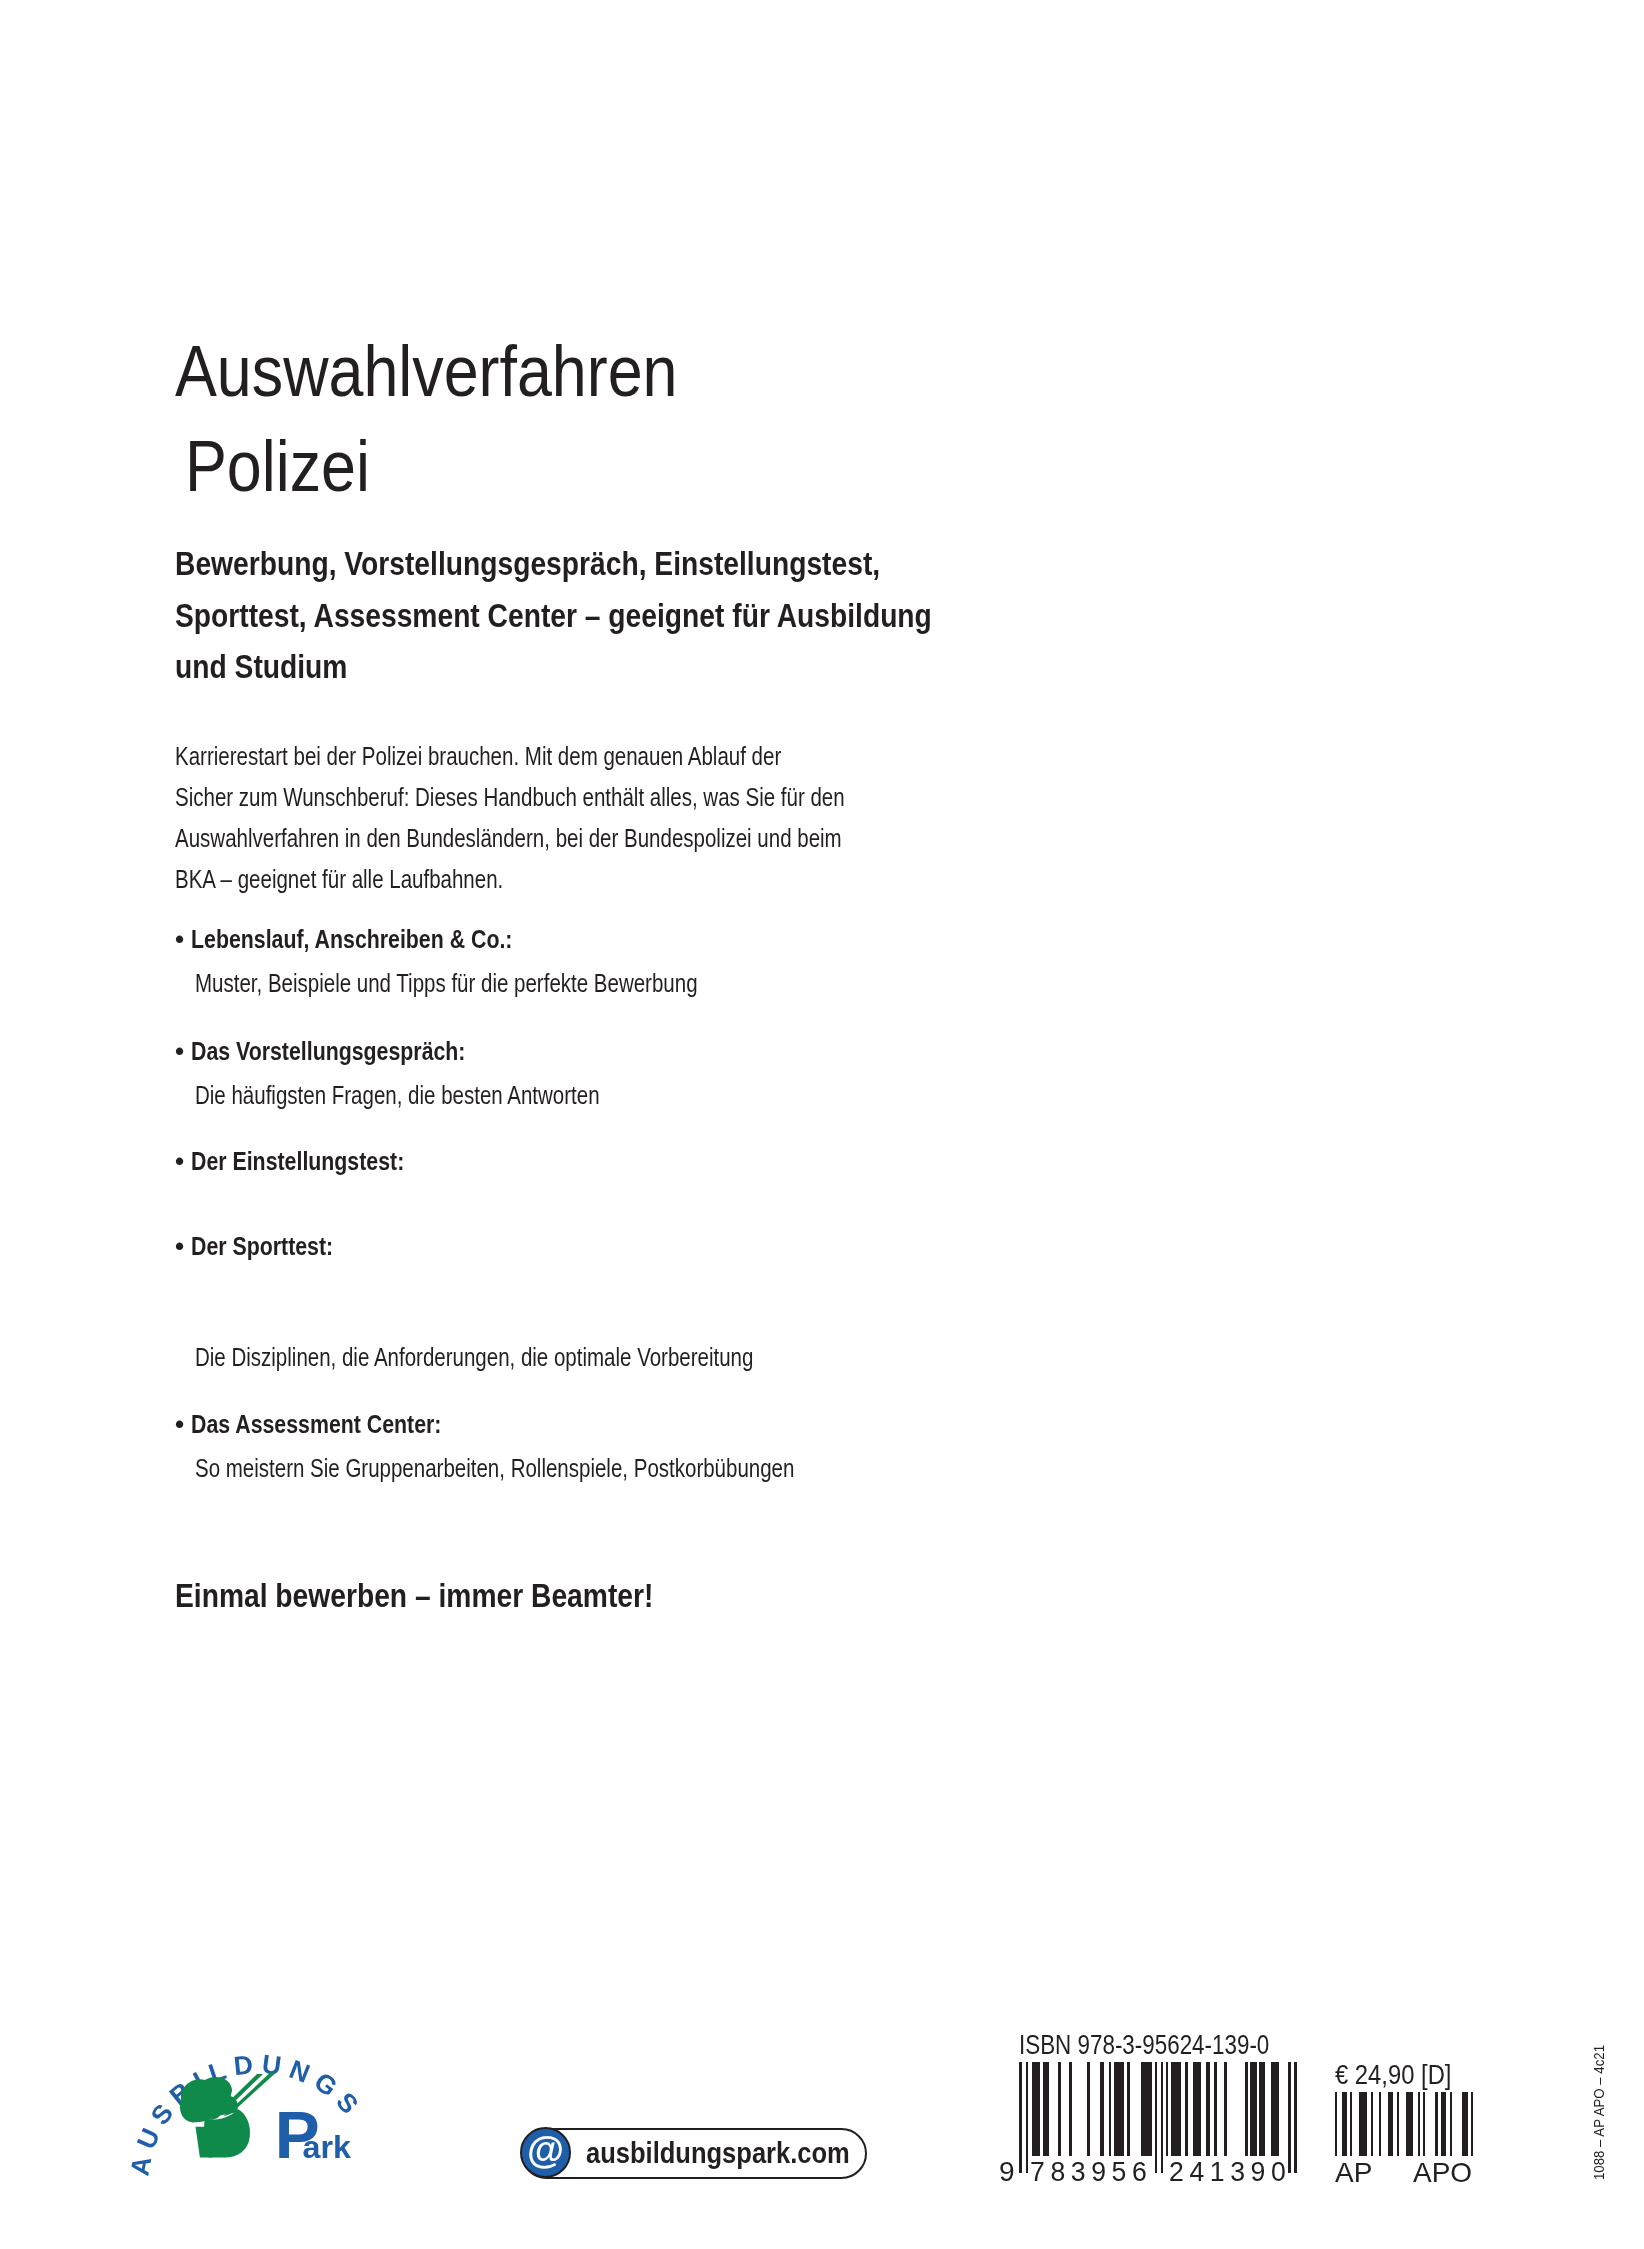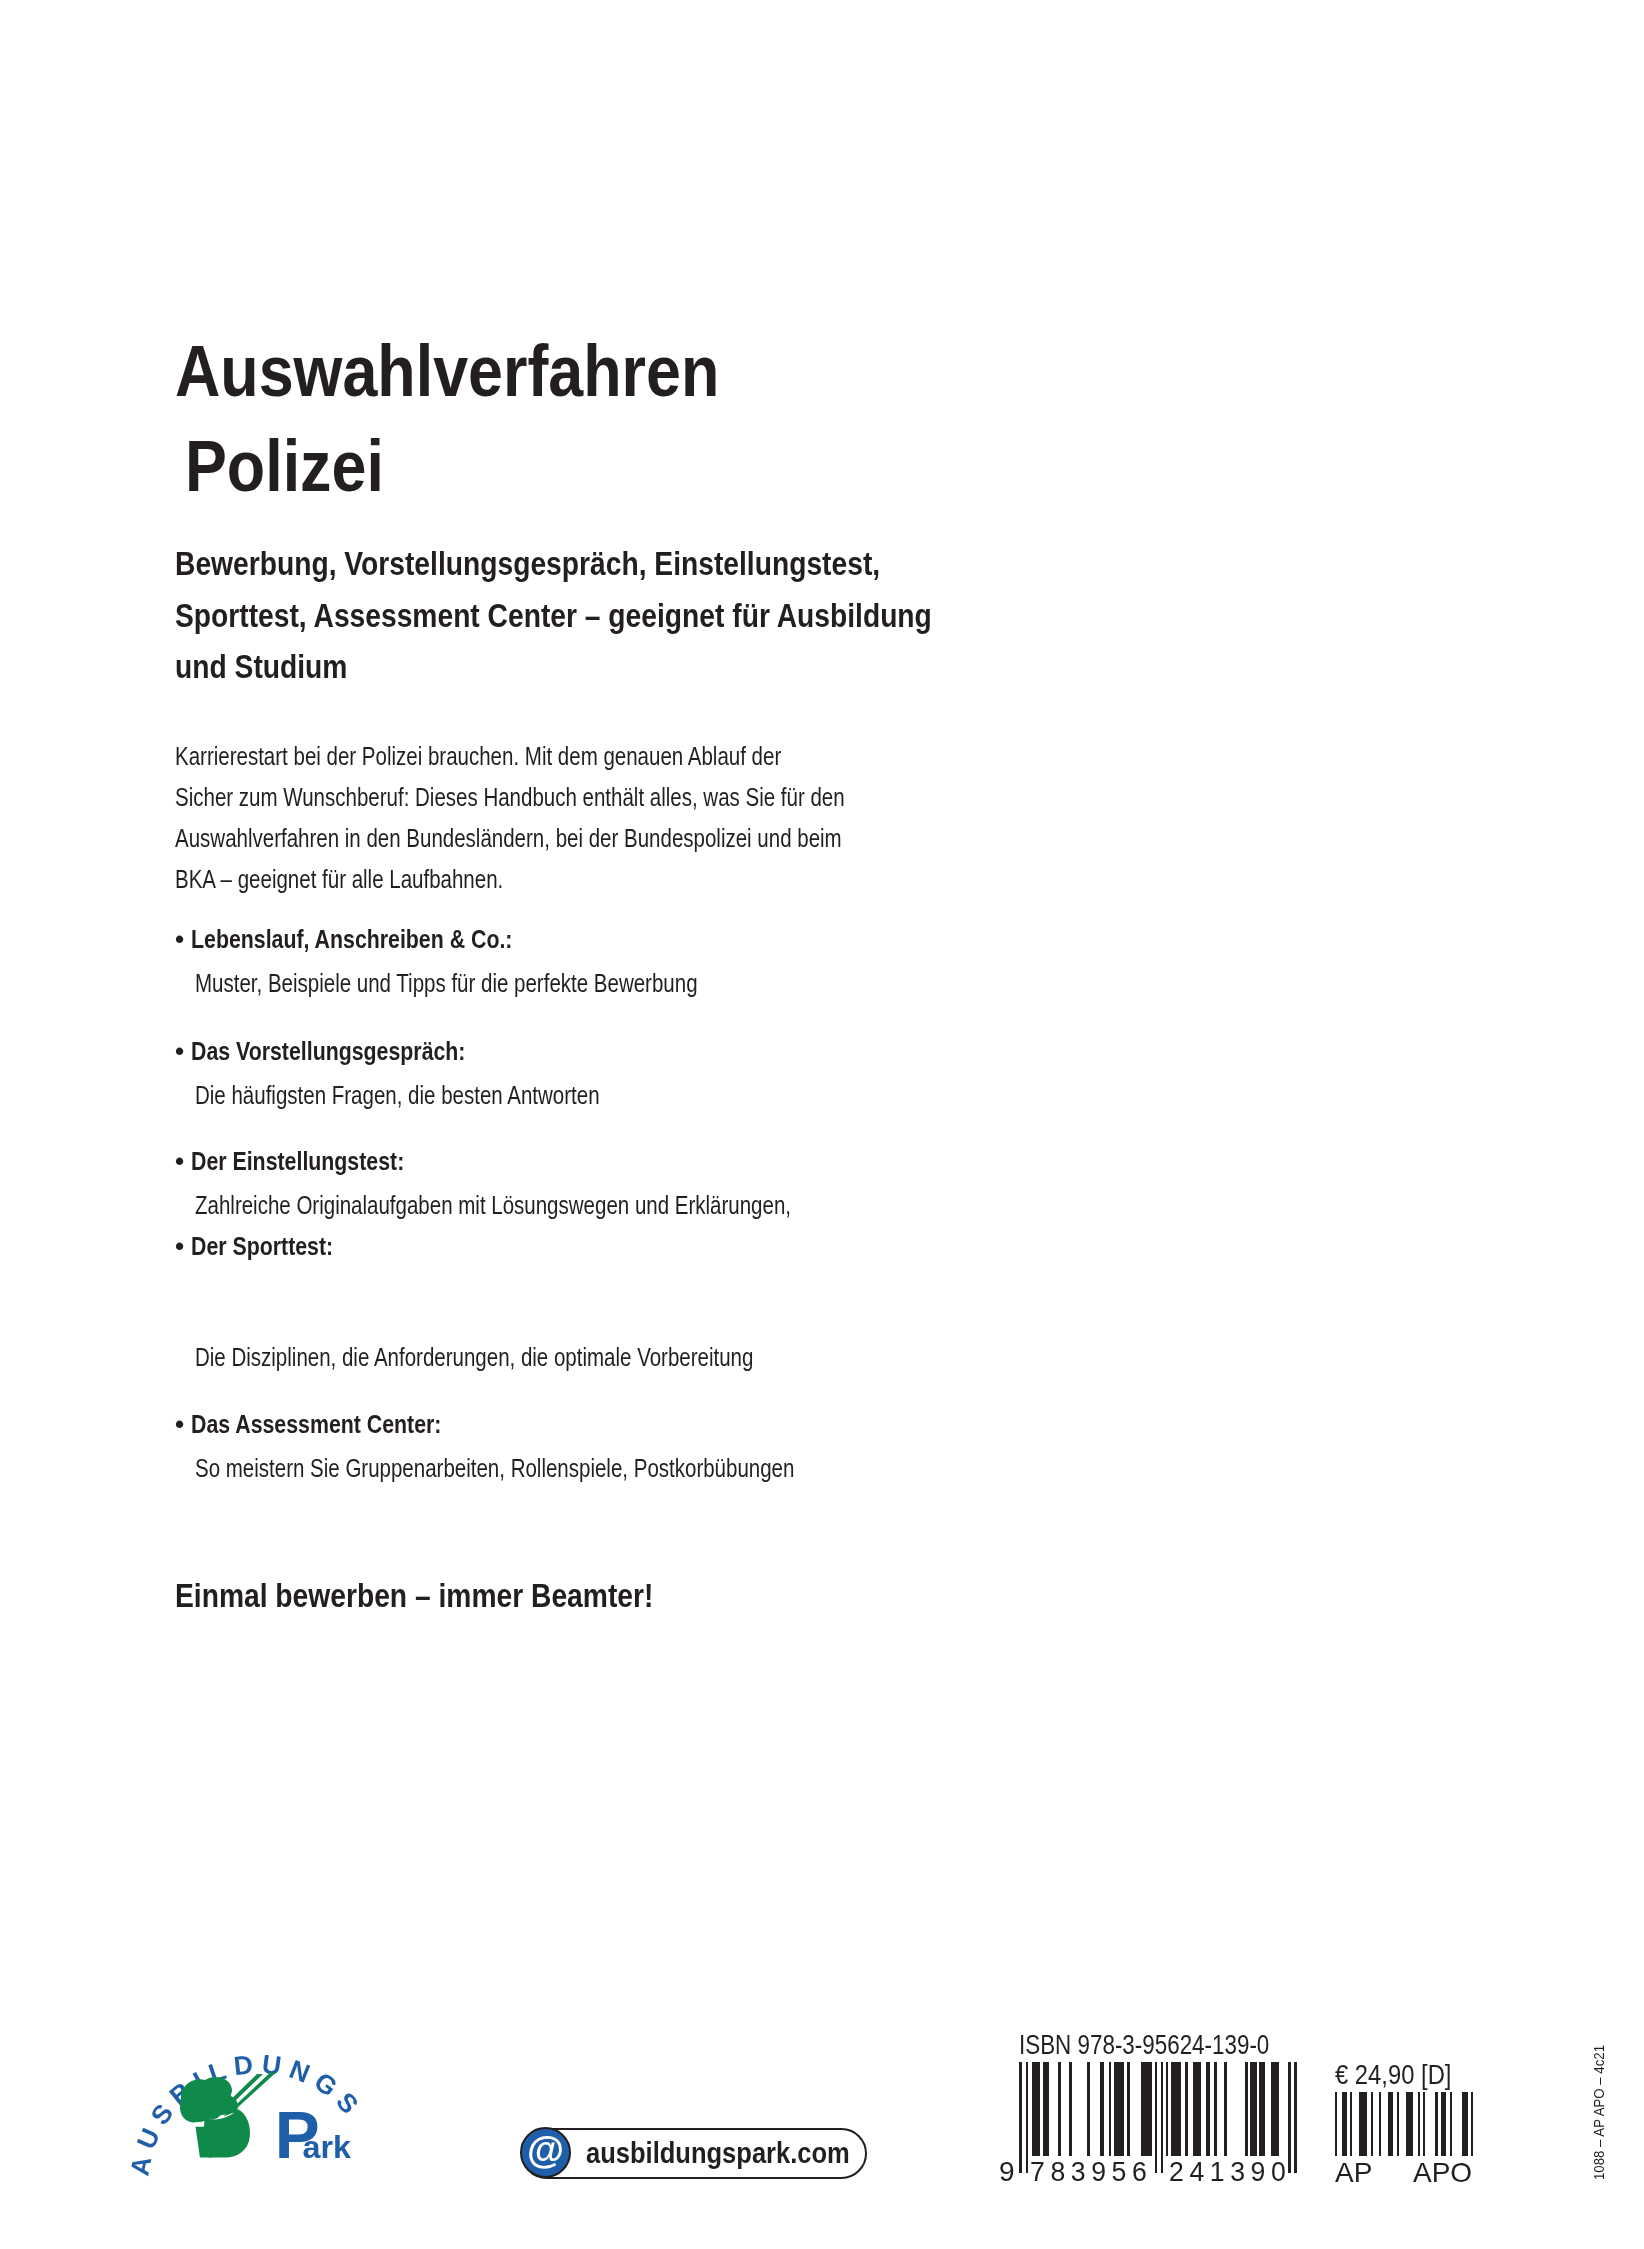--- a/index.html
+++ b/index.html
@@ -1,20 +1,20 @@
 <!DOCTYPE html>
 <html style="font-size:11.7px"><head>
 <meta charset="utf-8">
 <style>
   html, body { margin: 0; padding: 0; background: #ffffff; }
   body { width: 1645px; height: 2250px; position: relative; overflow: hidden; color: #231f20; font-family: "Liberation Sans", sans-serif; }
   .abs { position: absolute; }
   .cond { display: inline-block; transform-origin: 0 0; white-space: nowrap; }
 
-  .title { left: 175px; font-weight: bold; font-size: 73px; line-height: 73px; white-space: nowrap; }
+  .title { left: 175px; font-weight: normal; font-size: 73px; line-height: 73px; white-space: nowrap; }
   .title .cond { transform: scaleX(0.86); }
   #title-1 { top: 334px; }
   #title-2 { top: 429px; margin-left: 10px; }
 
   .subtitle { left: 175px; font-weight: bold; font-size: 34px; line-height: 51px; white-space: nowrap; }
   .subtitle .cond { transform: scaleX(0.83); }
 
   .para { left: 175px; font-size: 25px; line-height: 41px; white-space: nowrap; }
   .para .cond { transform: scaleX(0.82); }
 
@@ -73,21 +73,20 @@
     <div><span class="cond">Muster, Beispiele und Tipps für die perfekte Bewerbung</span></div>
   </div>
 
 <div class="abs bullet-head" style="top:1037px"><span class="dot">•</span><span class="cond">Das Vorstellungsgespräch:</span></div>
 <div class="abs bullet-desc" style="top:1075px">
     <div><span class="cond">Die häufigsten Fragen, die besten Antworten</span></div>
   </div>
 
 <div class="abs bullet-head" style="top:1147px"><span class="dot">•</span><span class="cond">Der Einstellungstest:</span></div>
 <div class="abs bullet-desc" style="top:1185px">
-  <div><span class="cond">Zahlreiche Originalaufgaben mit Lösungswegen und Erklärungen,</span></div>
 </div>
 
 <div class="abs bullet-head" style="top:1232px"><span class="dot">•</span><span class="cond">Der Sporttest:</span></div>
 <div class="abs bullet-desc" style="top:1337px">
     <div><span class="cond">Die Disziplinen, die Anforderungen, die optimale Vorbereitung</span></div>
   </div>
 
 <div class="abs bullet-head" style="top:1410px"><span class="dot">•</span><span class="cond">Das Assessment Center:</span></div>
 <div class="abs bullet-desc" style="top:1448px">
   <div><span class="cond">So meistern Sie Gruppenarbeiten, Rollenspiele, Postkorbübungen</span></div>

